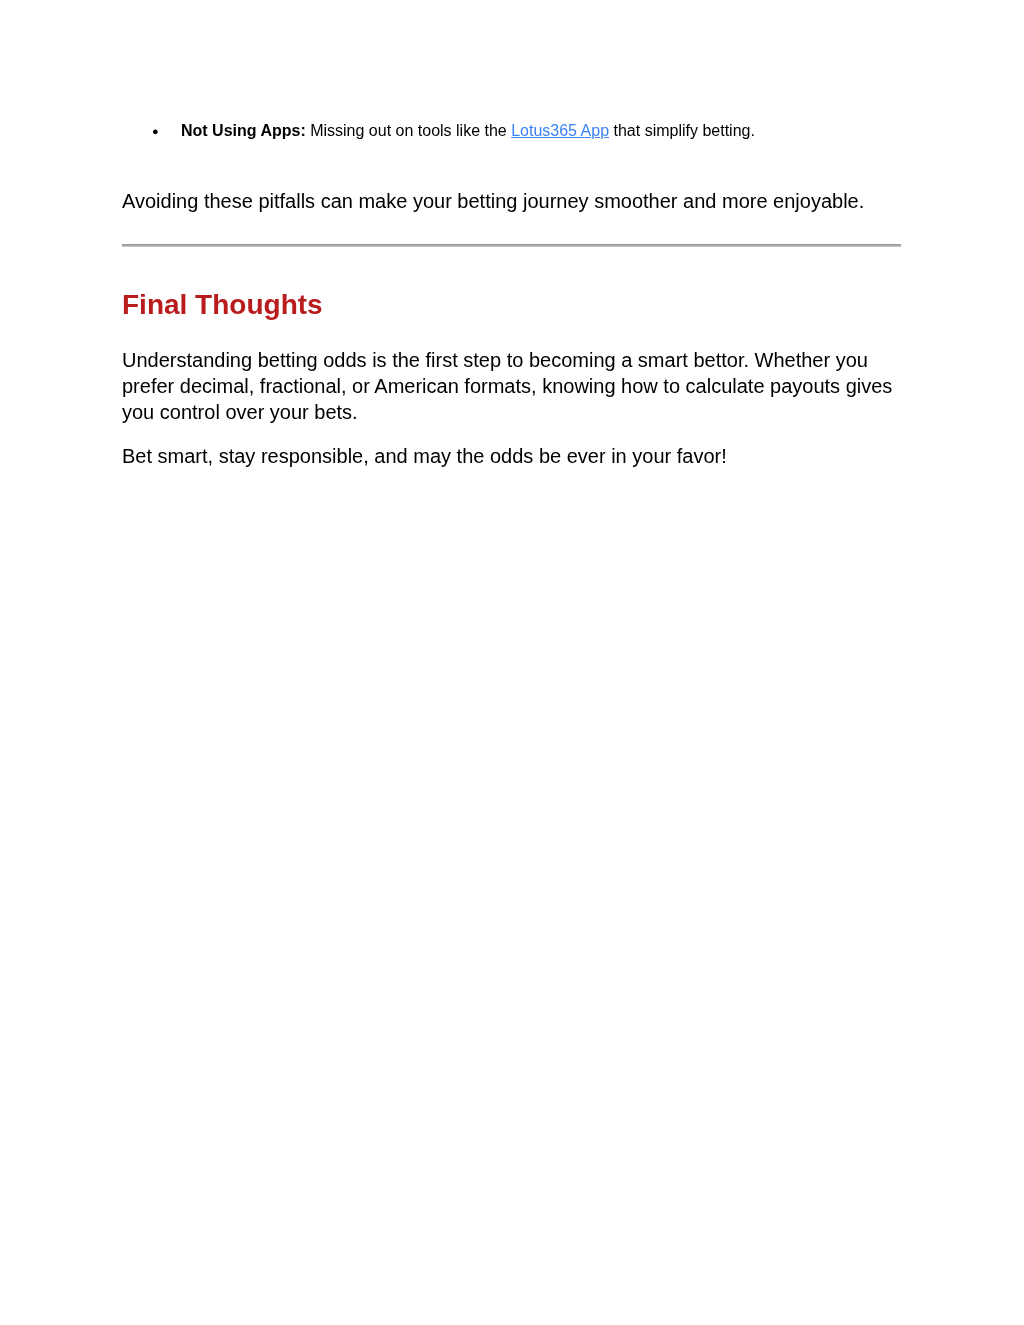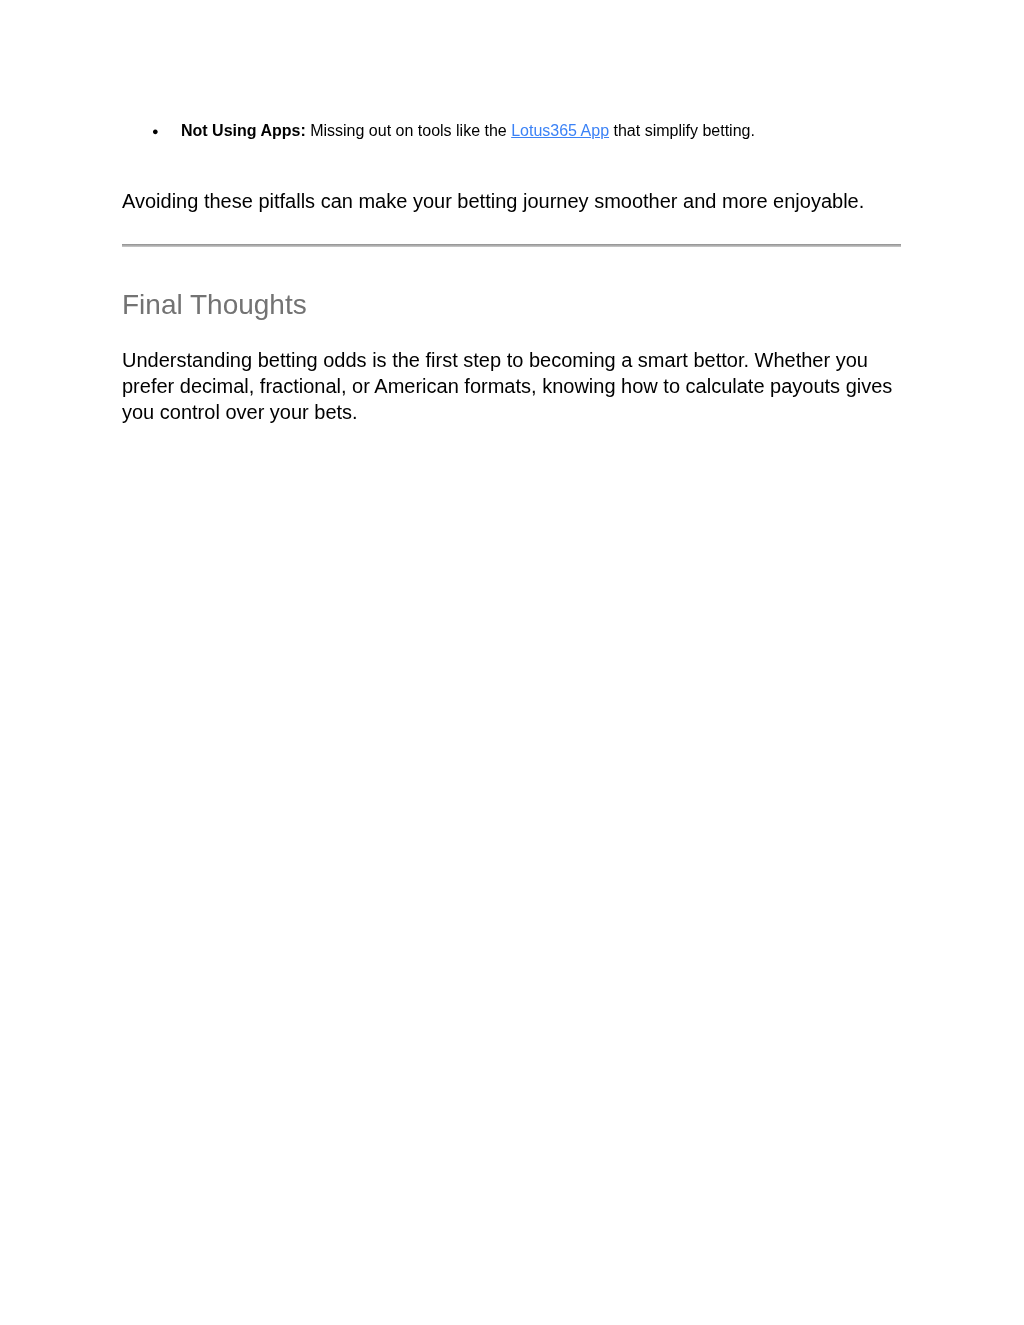--- a/index.html
+++ b/index.html
@@ -43,22 +43,22 @@
   .divider {
     border: none;
     height: 3px;
     margin-top: 30px;
     background: linear-gradient(#8e8e8e, #cccccc);
   }
   h1.doc-heading {
     margin-top: 40px;
     font-size: 28px;
     line-height: 36px;
-    font-weight: normal;
-    color: #737373;
+    font-weight: bold;
+    color: #b91c1c;
   }
   .para-understanding { margin-top: 24px; }
   .para-practice { margin-top: 16px; }
   .para-closing { margin-top: 18px; }
 </style>
 </head>
 <body>
 
 <div class="page">
 
@@ -69,14 +69,15 @@
 
   <p class="para para-pitfalls">Avoiding these pitfalls can make your betting journey smoother and more enjoyable.</p>
 
   <hr class="divider">
 
   <h1 class="doc-heading">Final Thoughts</h1>
 
   <p class="para para-understanding">Understanding betting odds is the first step to becoming a smart bettor. Whether you prefer decimal, fractional, or American formats, knowing how to calculate payouts gives you control over your bets.</p>
 
 
+  <p class="para para-closing">Bet smart, stay responsible, and may the odds be ever in your favor!</p>
 
 </div>
 
 </body></html>

